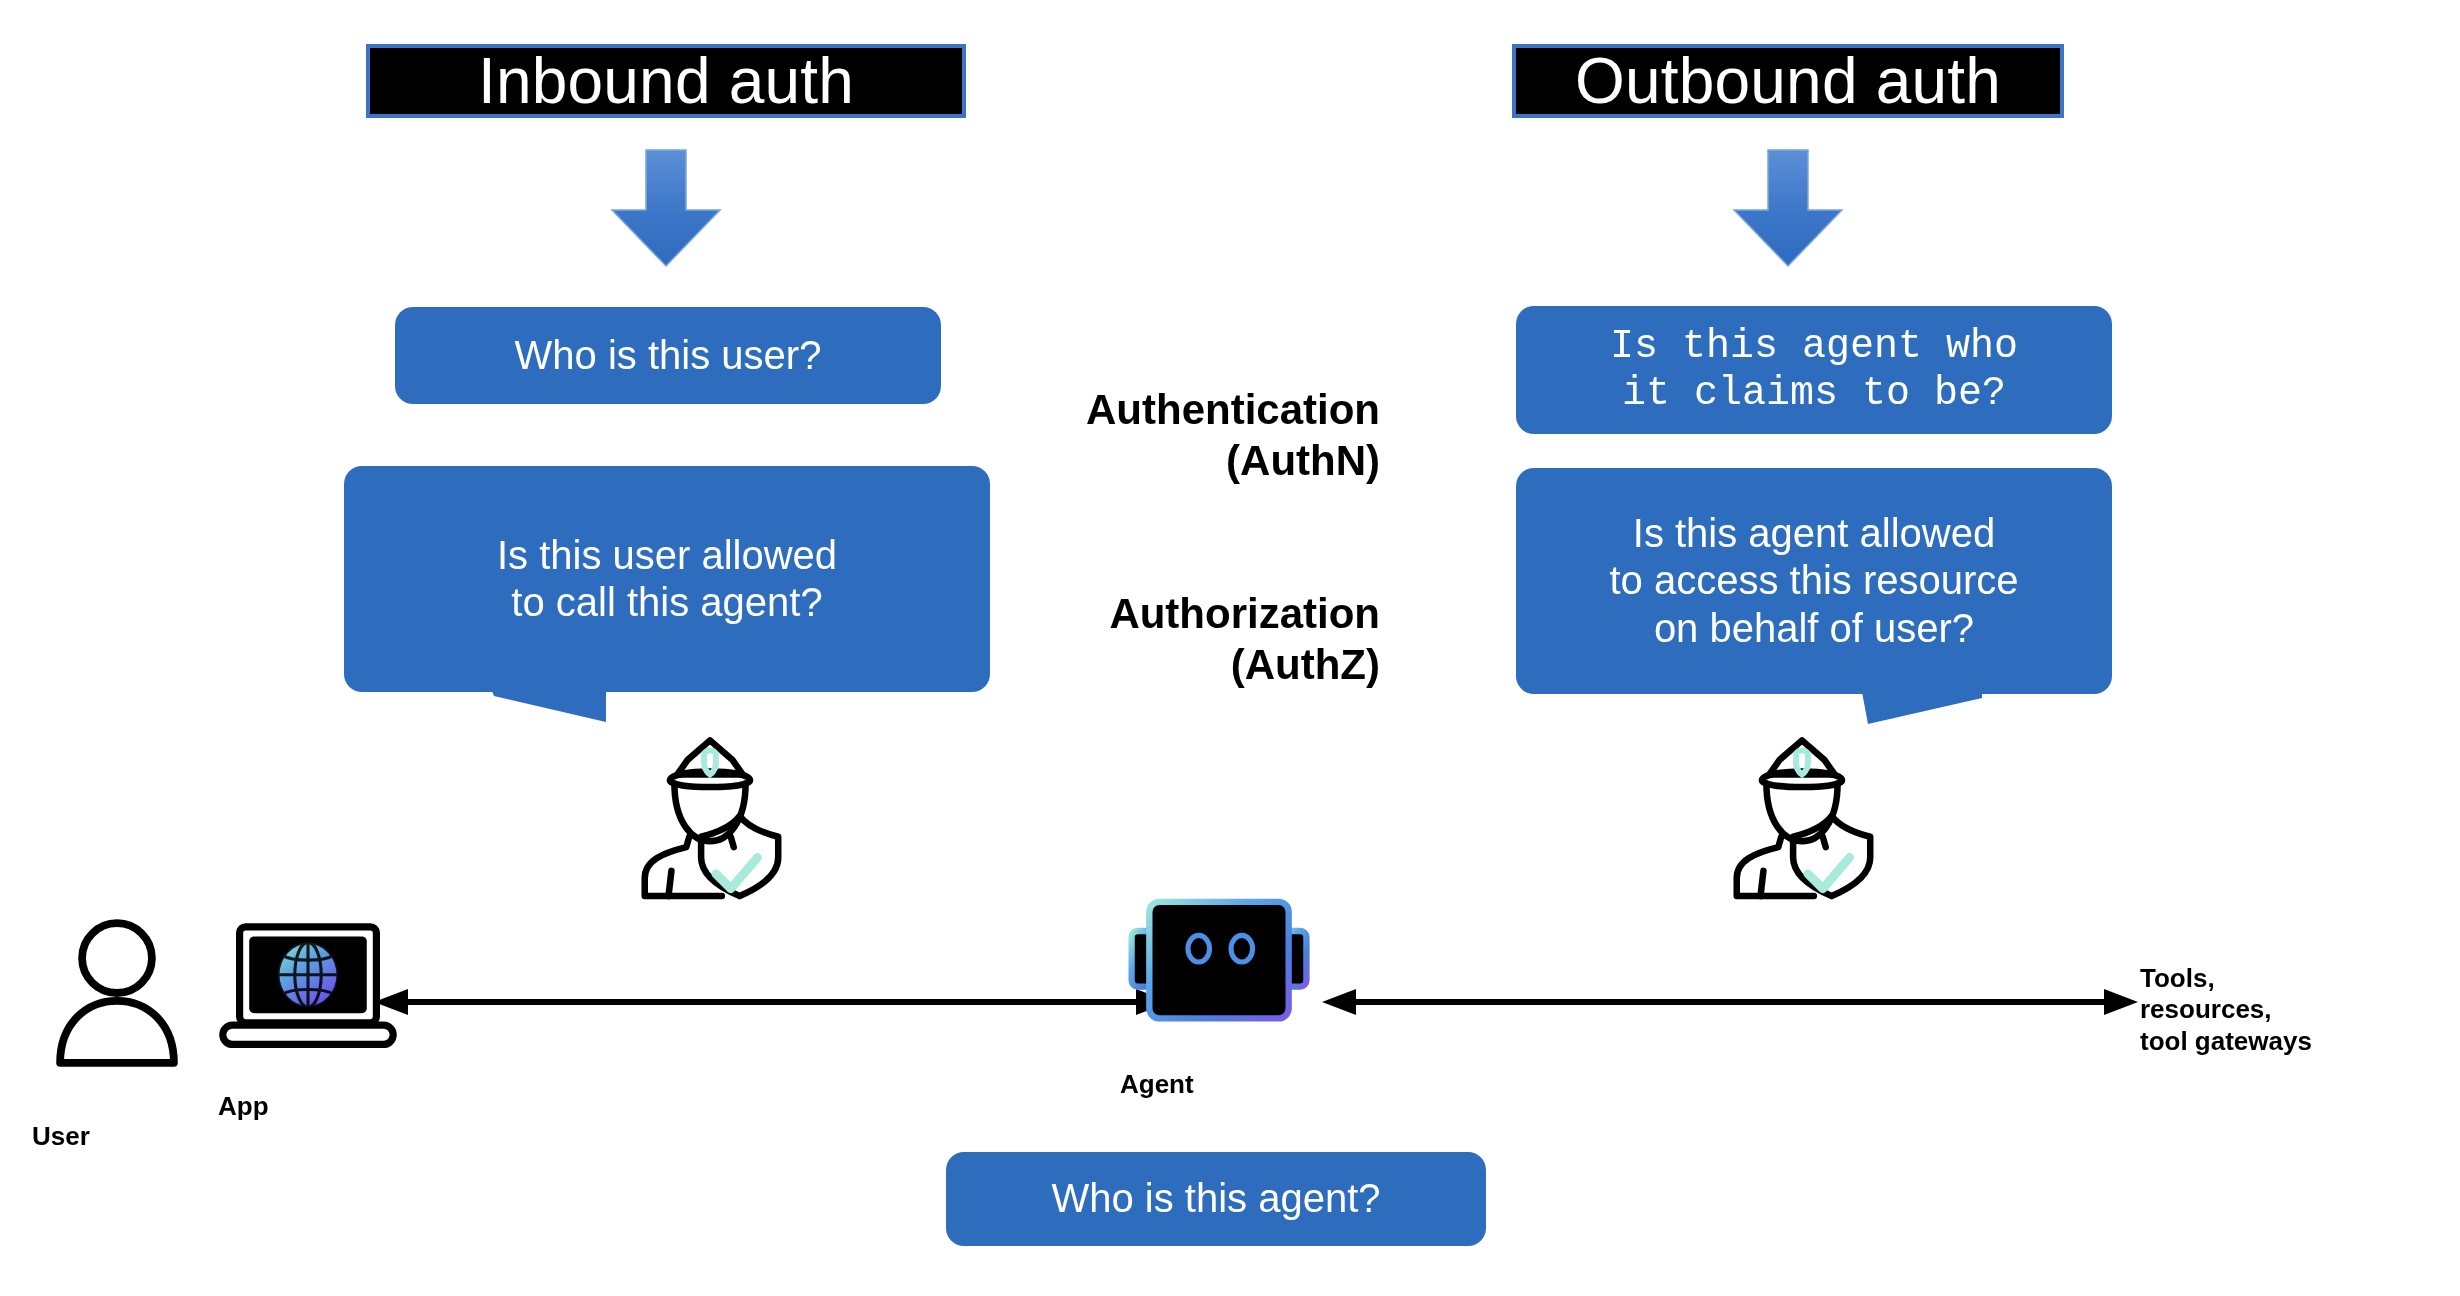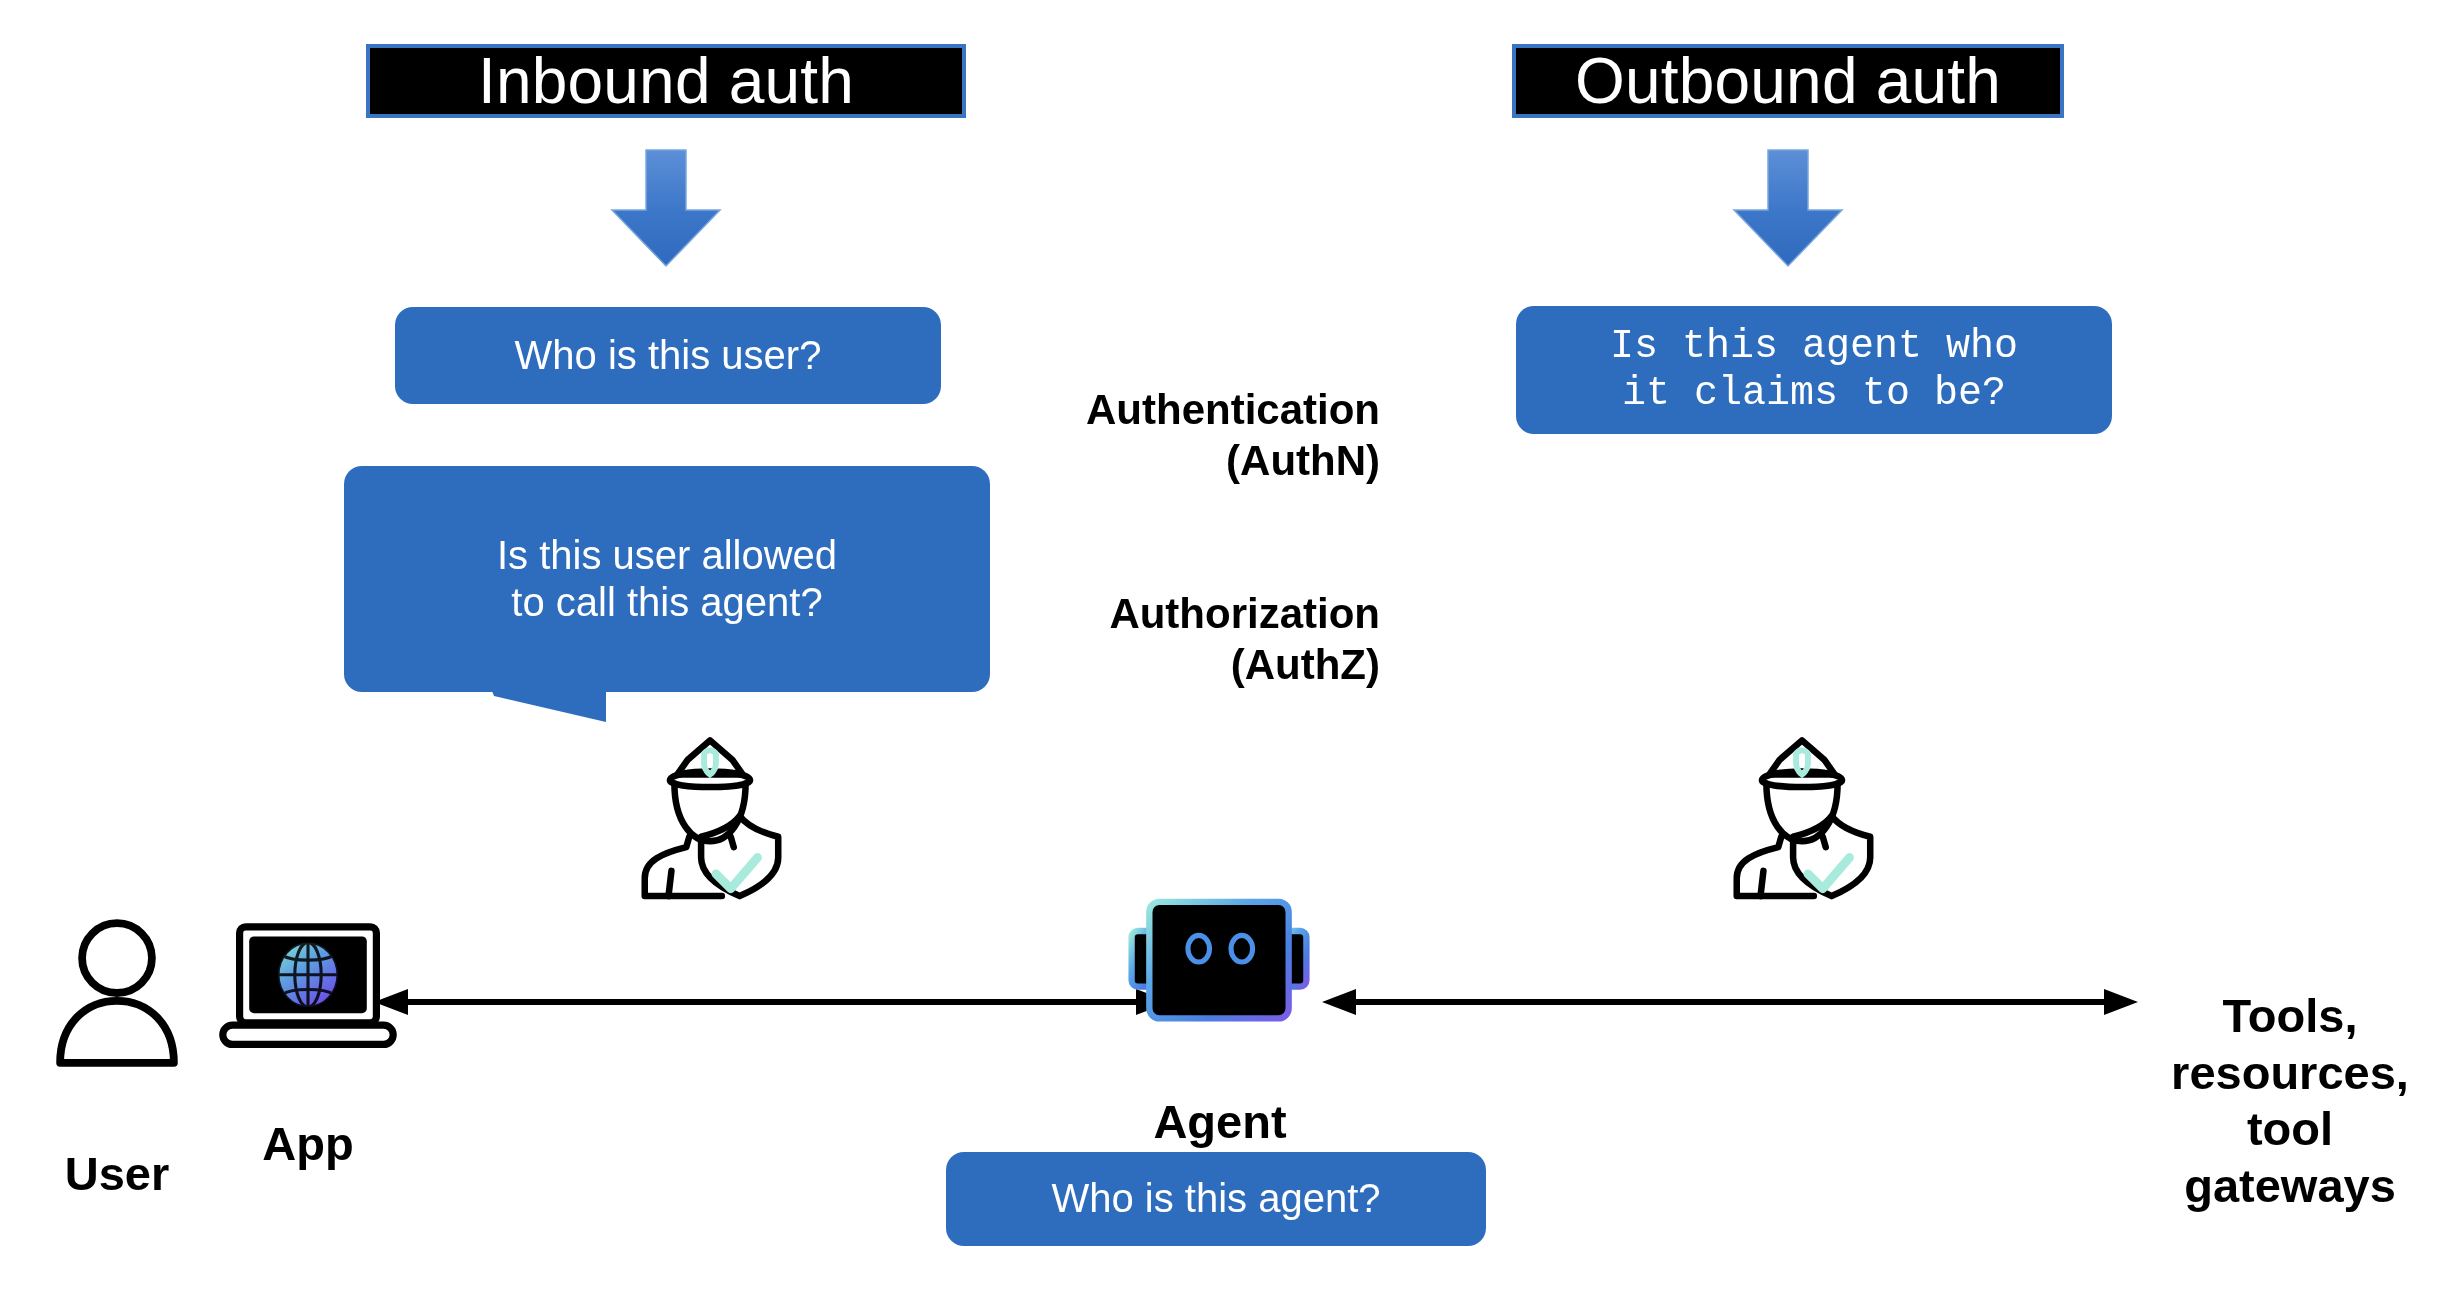--- a/index.html
+++ b/index.html
@@ -60,22 +60,21 @@
     font-size: 42px;
     line-height: 1.22;
     text-align: right;
     white-space: pre-line;
   }
 
   
   .caption {
     color: #000000;
     font-weight: bold;
-    font-size: 47px;
-    text-align: center;
+    font-size: 26px;
     line-height: 1.2;
     white-space: pre-line;
   }
 </style>
 </head>
 <body>
 
 <div id="canvas">
 
   <div class="abs section-header" style="left:366px; top:44px; width:600px; height:74px;">
@@ -143,20 +142,30 @@
       </linearGradient>
     </defs>
     <polygon points="38,2 78,2 78,62 112,62 58,118 4,62 38,62" fill="url(#gradDownB)" stroke="#7AA6DE" stroke-width="1.5"></polygon>
   </svg>
 
   <div class="abs bubble" style="left:1516px; top:306px; width:596px; height:128px;font-family:Liberation Mono, monospace;">
     <span class="txt">Is this agent who
 it claims to be?</span>
   </div>
 
+  <div class="abs" style="left:1516px; top:468px; width:596px; height:260px;">
+    <svg class="tail" style="left:0; top:0;" width="596" height="260" viewBox="0 0 596 260">
+      <polygon points="334,160 466,160 466,230 352,256" fill="#2E6DBE"></polygon>
+    </svg>
+    <div class="bubble" style="position:absolute; left:0; top:0; width:596px; height:226px;">
+      <span class="txt">Is this agent allowed
+to access this resource
+on behalf of user?</span>
+    </div>
+  </div>
 
   <svg class="abs" style="left:1712px; top:730px;" width="180" height="175" viewBox="0 0 120 118">
     <g fill="none" stroke="#000000" stroke-width="4.4" stroke-linecap="round" stroke-linejoin="round">
       <path d="M45 20 L60 7 L75 20 L82 30 L38 30 Z"></path>
       <path d="M33 34 C33 26 87 26 87 34 C87 40 33 40 33 34 Z"></path>
       <path d="M36 36 C36 62 48 75 60 75 C72 75 84 62 84 36"></path>
       <path d="M46 72 L44 79 C28 83 16 88 16 100 L16 112 L68 112"></path>
       <path d="M74 72 L76 79"></path>
       <path d="M34 95 L32 112"></path>
       <path d="M86 68 C92 76 104 80 112 82 L112 96 C112 108 100 116 86 122 C72 116 60 108 60 96 L60 82 C68 80 80 76 86 68 Z" transform="translate(-6,-10) scale(1)"></path>

